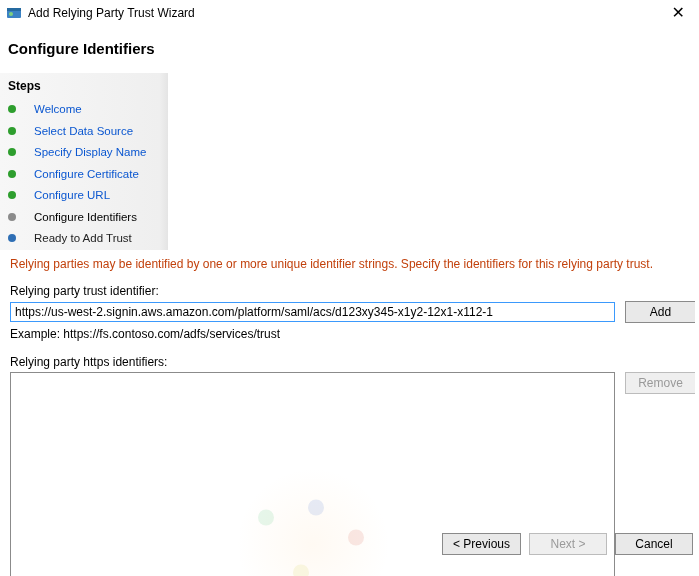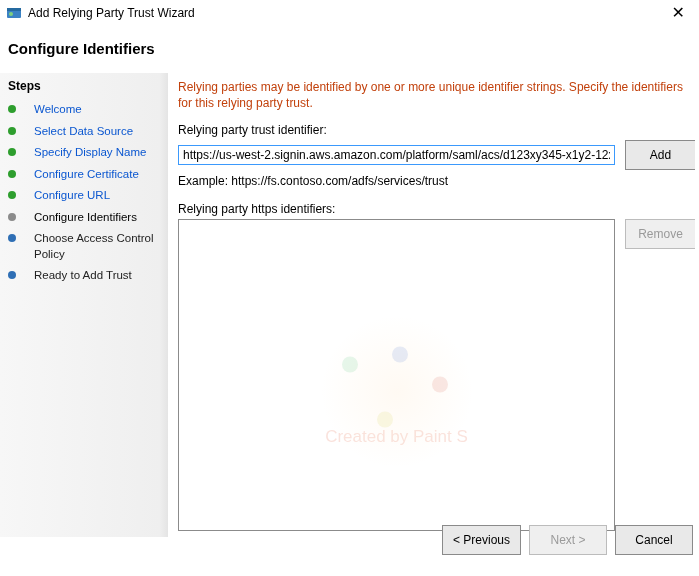--- a/index.html
+++ b/index.html
@@ -32,20 +32,21 @@
     .header {
       padding: 14px 8px 10px 8px;
     }
     .header h1 {
       font-size: 15px; font-weight: bold;
     }
     .content {
       display: flex;
       height: 464px;
       margin-top: 6px;
+      flex-direction: column;
     }
     .sidebar {
       width: 168px;
       background: linear-gradient(to right, #f7f7f7 0%, #efefef 95%, #e4e4e4 100%);
       padding-top: 4px;
     }
     .sidebar .steps-title {
       font-weight: bold;
       padding: 2px 8px 6px 8px;
       font-size: 12px;
@@ -96,21 +97,21 @@
       min-width: 0;
       border: 1px solid #3b99fc;
       padding: 2px 4px;
       font-size: 12px;
       height: 20px;
       font-family: inherit;
       outline: none;
     }
     .btn {
       min-width: 70px;
-      height: 30px;
+      height: 22px;
       border: 1px solid #8a8a8a;
       background: #e9e9e9;
       font-size: 12px;
       cursor: pointer;
       font-family: inherit;
       padding: 0 10px;
     }
     .btn:disabled {
       color: #9a9a9a;
       background: #efefef;
@@ -208,24 +209,20 @@
       <span class="bullet done"></span>
       <a class="label">Configure Certificate</a>
     </div>
     <div class="step link">
       <span class="bullet done"></span>
       <a class="label">Configure URL</a>
     </div>
     <div class="step current-step">
       <span class="bullet current"></span>
       <span class="label">Configure Identifiers</span>
-    </div>
-    <div class="step future">
-      <span class="bullet future"></span>
-      <span class="label">Choose Access Control Policy</span>
     </div>
     <div class="step future">
       <span class="bullet future"></span>
       <span class="label">Ready to Add Trust</span>
     </div>
   </div>
 
   <div class="main">
     <div class="instr">Relying parties may be identified by one or more unique identifier strings. Specify the identifiers for this relying party trust.</div>
 

